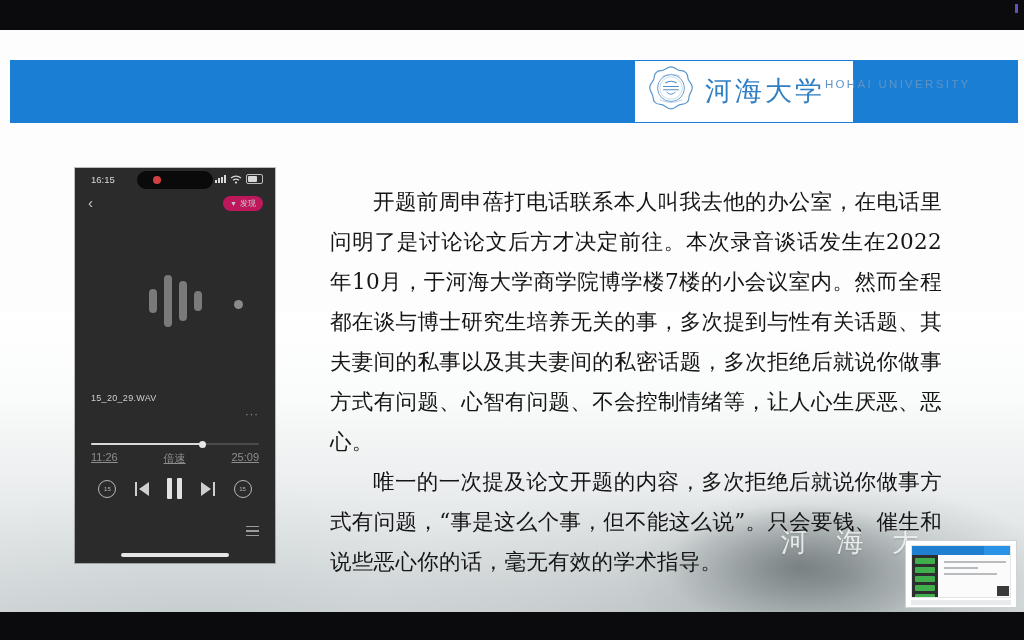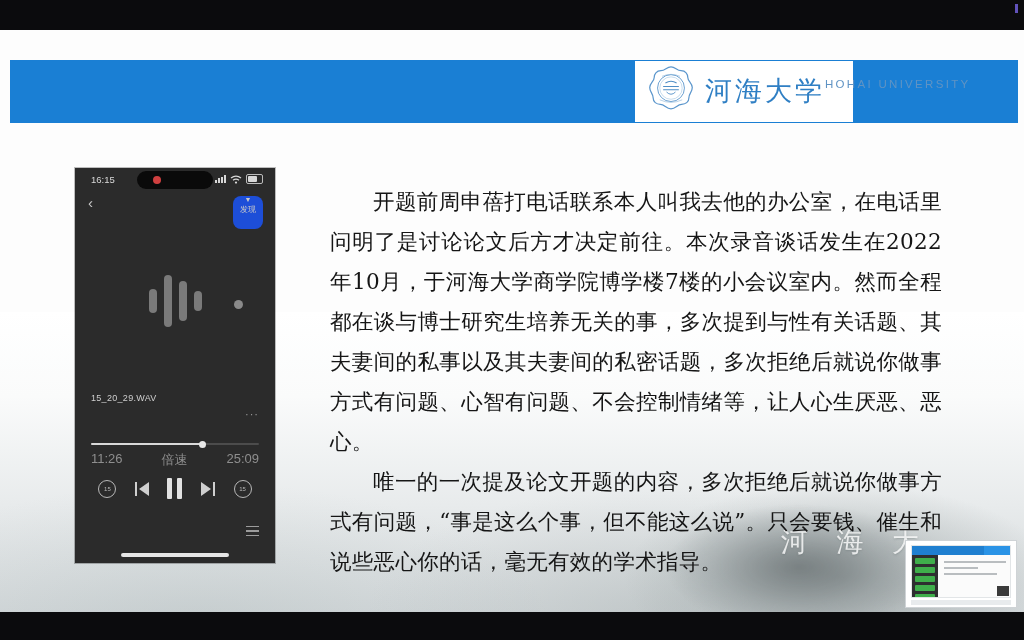--- a/index.html
+++ b/index.html
@@ -55,39 +55,39 @@
   .ph-right{position:absolute;right:12px;top:6px;display:flex;align-items:center;gap:4px;}
   .sig{display:flex;align-items:flex-end;gap:1px;height:8px;}
   .sig i{display:block;width:2px;background:#d8d8d8;}
   .sig i:nth-child(1){height:3px}.sig i:nth-child(2){height:5px}
   .sig i:nth-child(3){height:6.5px}.sig i:nth-child(4){height:8px}
   .batt{width:15px;height:8px;border:1px solid #bcbcbc;border-radius:2px;position:relative;}
   .batt::after{content:"";position:absolute;left:1px;top:1px;bottom:1px;width:9px;background:#d8d8d8;border-radius:1px;}
 
   .ph-nav{position:relative;height:26px;}
   .ph-back{position:absolute;left:13px;top:3px;font-size:15px;color:#c8c8c8;line-height:1;}
-  .ph-pill{position:absolute;right:12px;top:4px;height:33px;padding:0 7px;border-radius:8px;
-    background:#1d4ed8;display:flex;align-items:center;gap:3px;flex-direction:column;}
+  .ph-pill{position:absolute;right:12px;top:4px;height:15px;padding:0 7px;border-radius:8px;
+    background:#be185d;display:flex;align-items:center;gap:3px;}
   .ph-pill .cv{font-size:7px;color:#c9c9c9;line-height:1;}
   .ph-pill .lb{font-size:8px;color:#c9c9c9;line-height:1;}
 
   .ph-wave{position:absolute;left:0;right:0;top:88px;height:90px;display:flex;
     align-items:center;justify-content:center;gap:7px;}
   .ph-wave b{display:block;width:8px;border-radius:4px;background:#7a7a7a;}
   .wv1{height:24px}.wv2{height:52px}.wv3{height:40px}.wv4{height:20px}
   .ph-dot{position:absolute;left:159px;top:132px;width:9px;height:9px;border-radius:50%;background:#8a8a8a;}
 
   .ph-file{position:absolute;left:16px;top:225px;font-size:9px;color:#cfcfcf;letter-spacing:.3px;}
   .ph-more{position:absolute;right:16px;top:243px;font-size:11px;color:#9a9a9a;line-height:.6;letter-spacing:1px;}
 
   .ph-track{position:absolute;left:16px;right:16px;top:275px;height:2px;background:#4c4c4c;border-radius:1px;}
   .ph-fill{position:absolute;left:0;top:0;height:2px;width:66%;background:#d9d9d9;border-radius:1px;}
   .ph-knob{position:absolute;left:calc(66% - 3px);top:-2.5px;width:7px;height:7px;border-radius:50%;background:#e8e8e8;}
   .ph-times{position:absolute;left:16px;right:16px;top:283px;display:flex;justify-content:space-between;}
-  .ph-times span{font-size:13px;color:#8e8e8e;}
+  .ph-times span{font-size:11px;color:#8e8e8e;text-decoration:underline;}
 
   .ph-ctrls{position:absolute;left:0;right:0;top:310px;display:flex;align-items:center;
     justify-content:space-around;padding:0 14px;box-sizing:border-box;}
   .rc{width:16px;height:16px;border:1.4px solid #b8b8b8;border-radius:50%;position:relative;
       display:flex;align-items:center;justify-content:center;}
   .rc span{font-size:6px;color:#b8b8b8;}
   .skip{display:flex;align-items:center;gap:1.5px;}
   .tri-l{width:0;height:0;border-top:7px solid transparent;border-bottom:7px solid transparent;border-right:10px solid #cfcfcf;}
   .tri-r{width:0;height:0;border-top:7px solid transparent;border-bottom:7px solid transparent;border-left:10px solid #cfcfcf;}
   .barv{width:2px;height:14px;background:#cfcfcf;}

